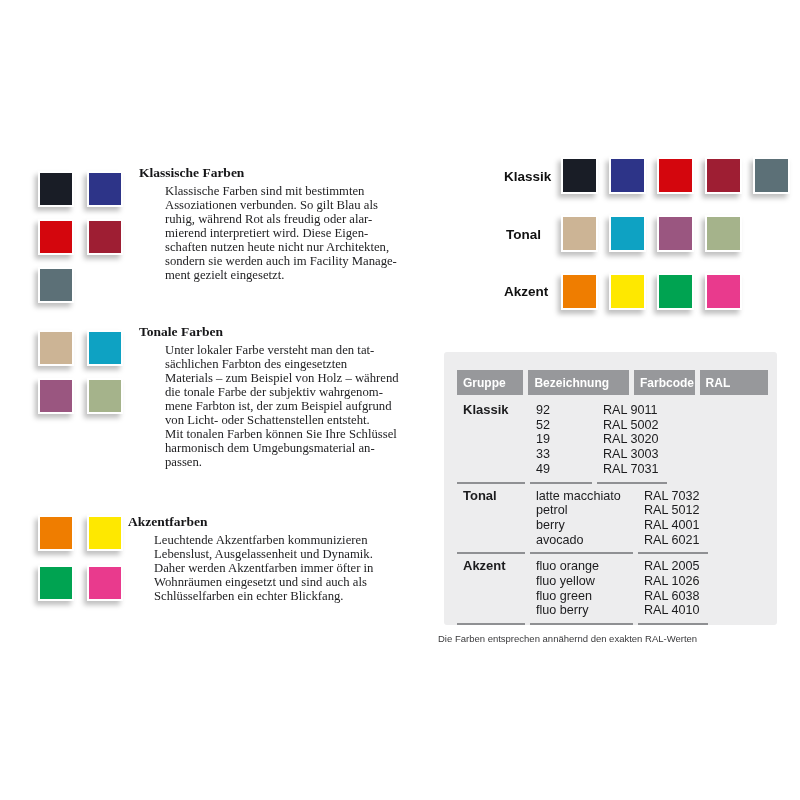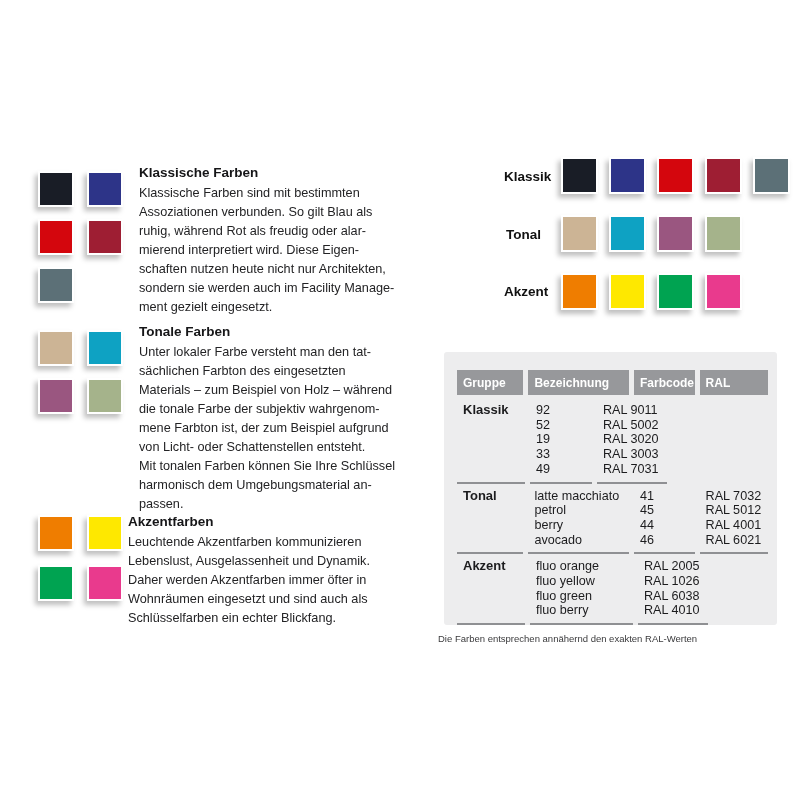--- a/index.html
+++ b/index.html
@@ -8,23 +8,23 @@
     font-family:"Liberation Sans",sans-serif;color:#1d1d1f;
   }
   
   .swatch-grid{position:absolute;display:grid;grid-template-columns:repeat(2,36px);gap:12px 13px;}
   .swatch{width:36px;height:36px;border:2px solid #fff;box-sizing:border-box;
           box-shadow:-3px 4px 5px rgba(0,0,0,0.25);}
   .swatch-row{position:absolute;display:flex;gap:11px;}
   .swatch-row .swatch{width:37px;height:37px;}
   .row-label{position:absolute;font-weight:bold;font-size:13.5px;color:#111;}
   
-  .text-section{position:absolute;width:300px;}
+  .text-section{position:absolute;width:300px;font-family:Liberation Serif, serif;}
   .text-section h3{margin:0 0 3px 0;font-size:13.5px;font-weight:bold;color:#161618;line-height:16px;}
-  .text-section .body{font-size:12.7px;line-height:19px;white-space:pre-line;color:#232325;}
+  .text-section .body{font-size:12.7px;line-height:14px;white-space:pre-line;color:#232325;margin-left:26px;}
   
   .panel{position:absolute;left:444px;top:352px;width:333px;height:273px;
          background:#ededee;border-radius:3px;box-sizing:border-box;padding:18px 9px 0 13px;}
   .t-header{display:flex;gap:5px;}
   .t-header .hcell{background:#97989b;color:#fff;font-weight:bold;font-size:12px;
                    height:25px;display:flex;align-items:center;padding-left:6px;box-sizing:border-box;}
   .c1{width:68px;} .c2{width:103px;} .c3{width:62px;} .c4{width:70px;}
   .t-group{display:flex;gap:5px;margin-top:0;}
   .t-group > div{padding:5px 0 5px 6px;border-bottom:2px solid #8f9093;box-sizing:border-box;
                  font-size:12.6px;line-height:14.7px;white-space:pre-line;color:#1c1c1e;}
@@ -134,24 +134,20 @@
 RAL 3020
 RAL 3003
 RAL 7031</div>
         </div>
         <div class="t-group">
           <div class="c1 gname">Tonal</div>
           <div class="c2">latte macchiato
 petrol
 berry
 avocado</div>
-          <div class="c3">41
-45
-44
-46</div>
           <div class="c4">RAL 7032
 RAL 5012
 RAL 4001
 RAL 6021</div>
         </div>
         <div class="t-group">
           <div class="c1 gname">Akzent</div>
           <div class="c2">fluo orange
 fluo yellow
 fluo green

